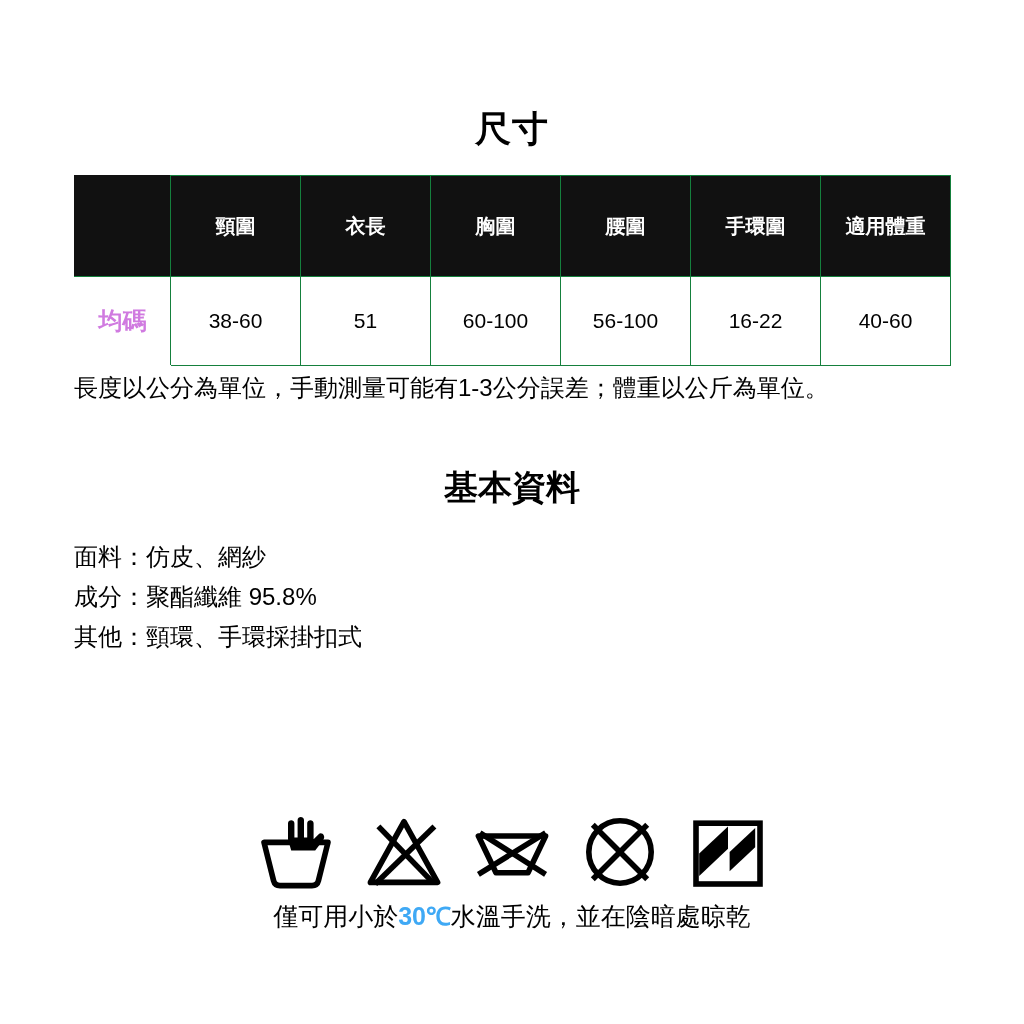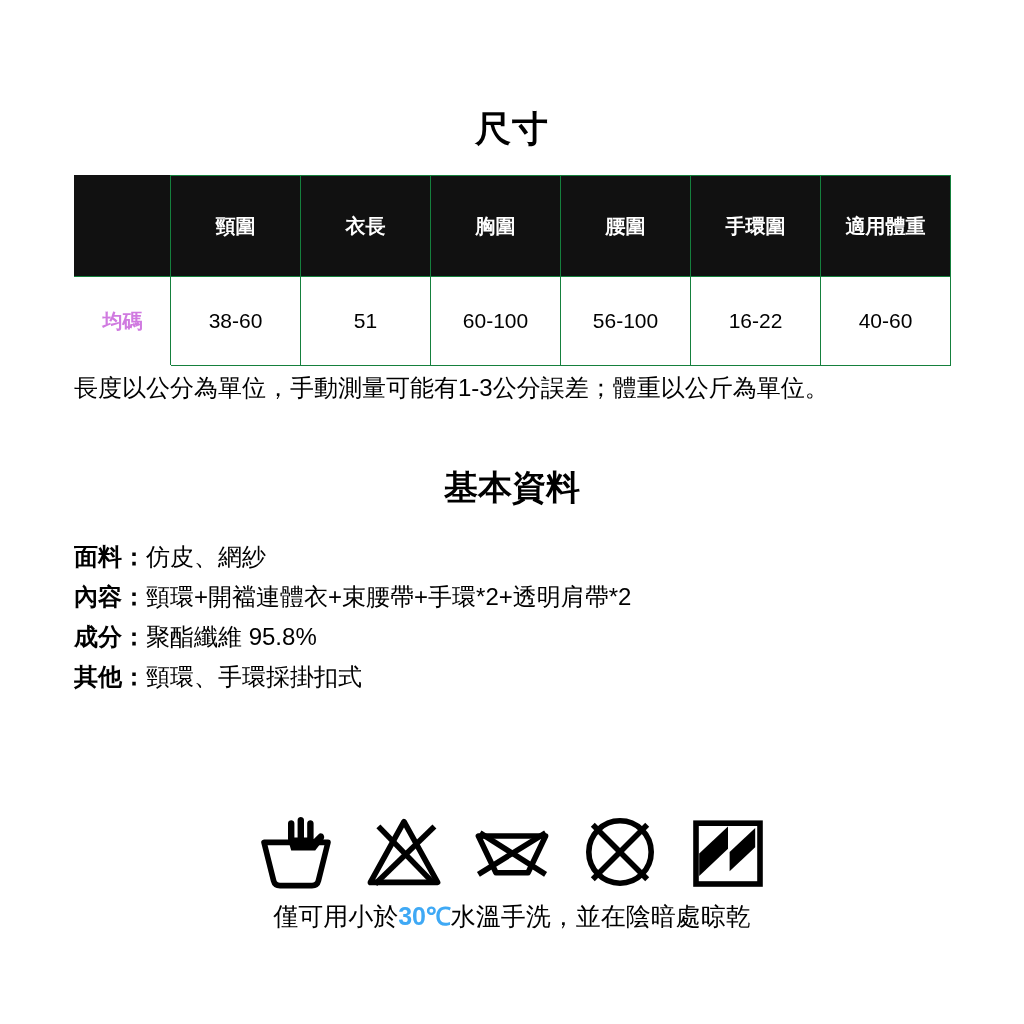--- a/index.html
+++ b/index.html
@@ -63,21 +63,21 @@
   }
   .size-table tbody td {
     height: 88px;
     background: #ffffff;
     color: #000000;
     font-weight: normal;
     font-size: 21px;
   }
   .size-table tbody td.row-label {
     font-weight: bold;
-    font-size: 20px;
+    font-size: 24px;
     color: #d07ae0;
     border-left: 1px solid #ffffff;
     border-bottom: 1px solid #ffffff;
   }
   .col-label { width: 96px; }
   .col-data  { width: 130px; }
 
   .size-note {
     position: absolute;
     top: 372px;
@@ -105,21 +105,21 @@
     width: 880px;
   }
   .basic-row {
     display: flex;
     align-items: baseline;
     margin-bottom: 6px;
     font-size: 24px;
     line-height: 1.42;
   }
   .basic-key {
-    font-weight: bold;
+    font-weight: normal;
     white-space: nowrap;
   }
   .basic-val {
     font-weight: normal;
     white-space: nowrap;
   }
 
   
   .care-icons {
     position: absolute;
@@ -194,24 +194,20 @@
   <div class="size-note">長度以公分為單位，手動測量可能有1-3公分誤差；體重以公斤為單位。</div>
 
   <div class="basic-title">基本資料</div>
 
   <div class="basic-list">
     <div class="basic-row">
       <span class="basic-key">面料：</span>
       <span class="basic-val">仿皮、網紗</span>
     </div>
     <div class="basic-row">
-      <span class="basic-key">內容：</span>
-      <span class="basic-val">頸環+開襠連體衣+束腰帶+手環*2+透明肩帶*2</span>
-    </div>
-    <div class="basic-row">
       <span class="basic-key">成分：</span>
       <span class="basic-val">聚酯纖維 95.8%</span>
     </div>
     <div class="basic-row">
       <span class="basic-key">其他：</span>
       <span class="basic-val">頸環、手環採掛扣式</span>
     </div>
   </div>
 
   <div class="care-icons">

